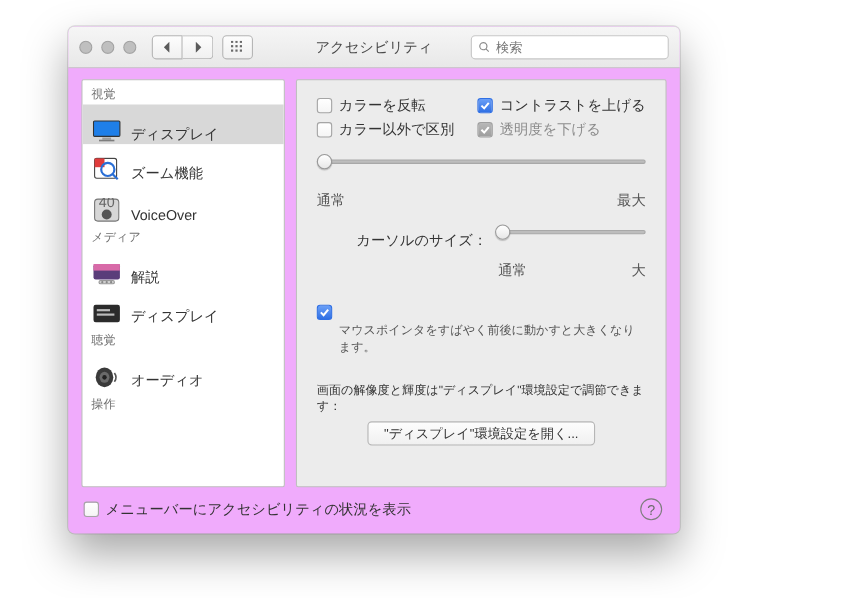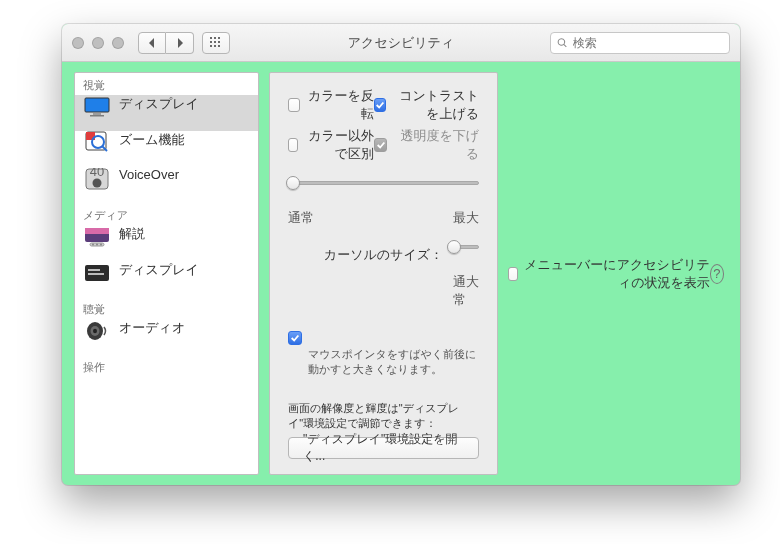--- a/index.html
+++ b/index.html
@@ -1,35 +1,35 @@
 <!DOCTYPE html>
 <html><head>
 <meta charset="utf-8">
 <style>
 * { margin:0; padding:0; box-sizing:border-box; font-family:-apple-system,"Hiragino Kaku Gothic ProN","Helvetica Neue",sans-serif; font-size:13px; -webkit-font-smoothing:antialiased; }
 body { background:#fff; width:780px; height:544px; overflow:hidden; }
-.window { position:absolute; left:62px; top:24px; width:678px; height:461px; background:#86efac; border-radius:6px; box-shadow:0 18px 40px rgba(0,0,0,.35),0 0 0 1px rgba(0,0,0,.12); overflow:hidden; display:flex; flex-direction:column; }
+.window { position:absolute; left:62px; top:24px; width:556px; height:461px; background:#f0abfc; border-radius:6px; box-shadow:0 18px 40px rgba(0,0,0,.35),0 0 0 1px rgba(0,0,0,.12); overflow:hidden; display:flex; flex-direction:column; }
 .titlebar { height:38px; background:linear-gradient(#f6f6f6,#e8e8e8); border-bottom:1px solid #c9c9c9; display:flex; align-items:center; padding:0 10px; position:relative; }
 .traffic { display:flex; gap:8px; align-items:center; }
 .dot { width:12px; height:12px; border-radius:50%; background:#bfbfbf; border:1px solid rgba(0,0,0,.15); }
 .navseg { display:flex; margin-left:14px; }
 .navbtn { width:28px; height:22px; background:linear-gradient(#fdfdfd,#f0f0f0); border:1px solid #b6b6b6; display:flex; align-items:center; justify-content:center; cursor:default; }
 .navbtn:first-child{border-radius:4px 0 0 4px;} .navbtn:last-child{border-left:none;border-radius:0 4px 4px 0;}
 .navbtn svg{width:8px;height:10px;fill:#5b5b5b;}
 .gridbtn { margin-left:8px; width:28px; height:22px; background:linear-gradient(#fdfdfd,#f0f0f0); border:1px solid #b6b6b6; border-radius:4px; display:flex; align-items:center; justify-content:center; }
 .gridbtn svg{width:12px;height:12px;fill:#6a6a6a;}
 .title { position:absolute; left:0; right:0; text-align:center; color:#4a4a4a; font-size:13px; pointer-events:none; }
 .search { margin-left:auto; width:180px; height:22px; background:#fff; border:1px solid #c7c7c7; border-radius:4px; display:flex; align-items:center; padding:0 6px; gap:5px; }
 .search svg{width:12px;height:12px;fill:#8a8a8a;}
 .search input{border:none;outline:none;width:100%;font-size:12px;color:#555;background:transparent;}
-.body { flex:1; display:flex; flex-direction:row; padding:10px 12px 10px 12px; gap:8px; }
+.body { flex:1; display:flex; flex-direction:column; padding:10px 12px 10px 12px; gap:8px; }
 .row { display:flex; gap:10px; flex:1; min-height:0; }
 .sidebar { width:185px; background:#fff; border:1px solid #bfbfbf; border-radius:2px; overflow-y:auto; padding-bottom:6px;}
 .grouph { font-size:11px; color:#6f6f6f; padding:5px 8px 2px; }
-.item { height:36px; display:flex; align-items:flex-start; gap:8px; padding:0 8px; cursor:default;}
+.item { height:36px; display:flex; align-items:flex-end; gap:8px; padding:0 8px; cursor:default;}
 .item.sel { background:#d8d8d8; }
 .item .lbl{font-size:13px;color:#333;}
 .icn { width:28px; height:24px; display:flex; align-items:center; justify-content:center; }
 .content { flex:1; background:#ececec; border:1px solid #bfbfbf; border-radius:2px; padding:14px 18px 14px 18px; display:flex; flex-direction:column; }
 .chkrow { display:flex; justify-content:space-between; }
 .chkcol { display:flex; flex-direction:column; gap:4px;text-align:right; }
 .chk { display:flex; align-items:center; gap:6px; }
 .cb { width:14px; height:14px; border:1px solid #a5a5a5; border-radius:3px; background:linear-gradient(#fff,#f5f5f5); display:flex; align-items:center; justify-content:center; }
 .cb.on { background:linear-gradient(#6a9ff7,#2f6fe4); border-color:#2f6fe4; }
 .cb.on.dis { background:linear-gradient(#b7b7b7,#9e9e9e); border-color:#9e9e9e;}

